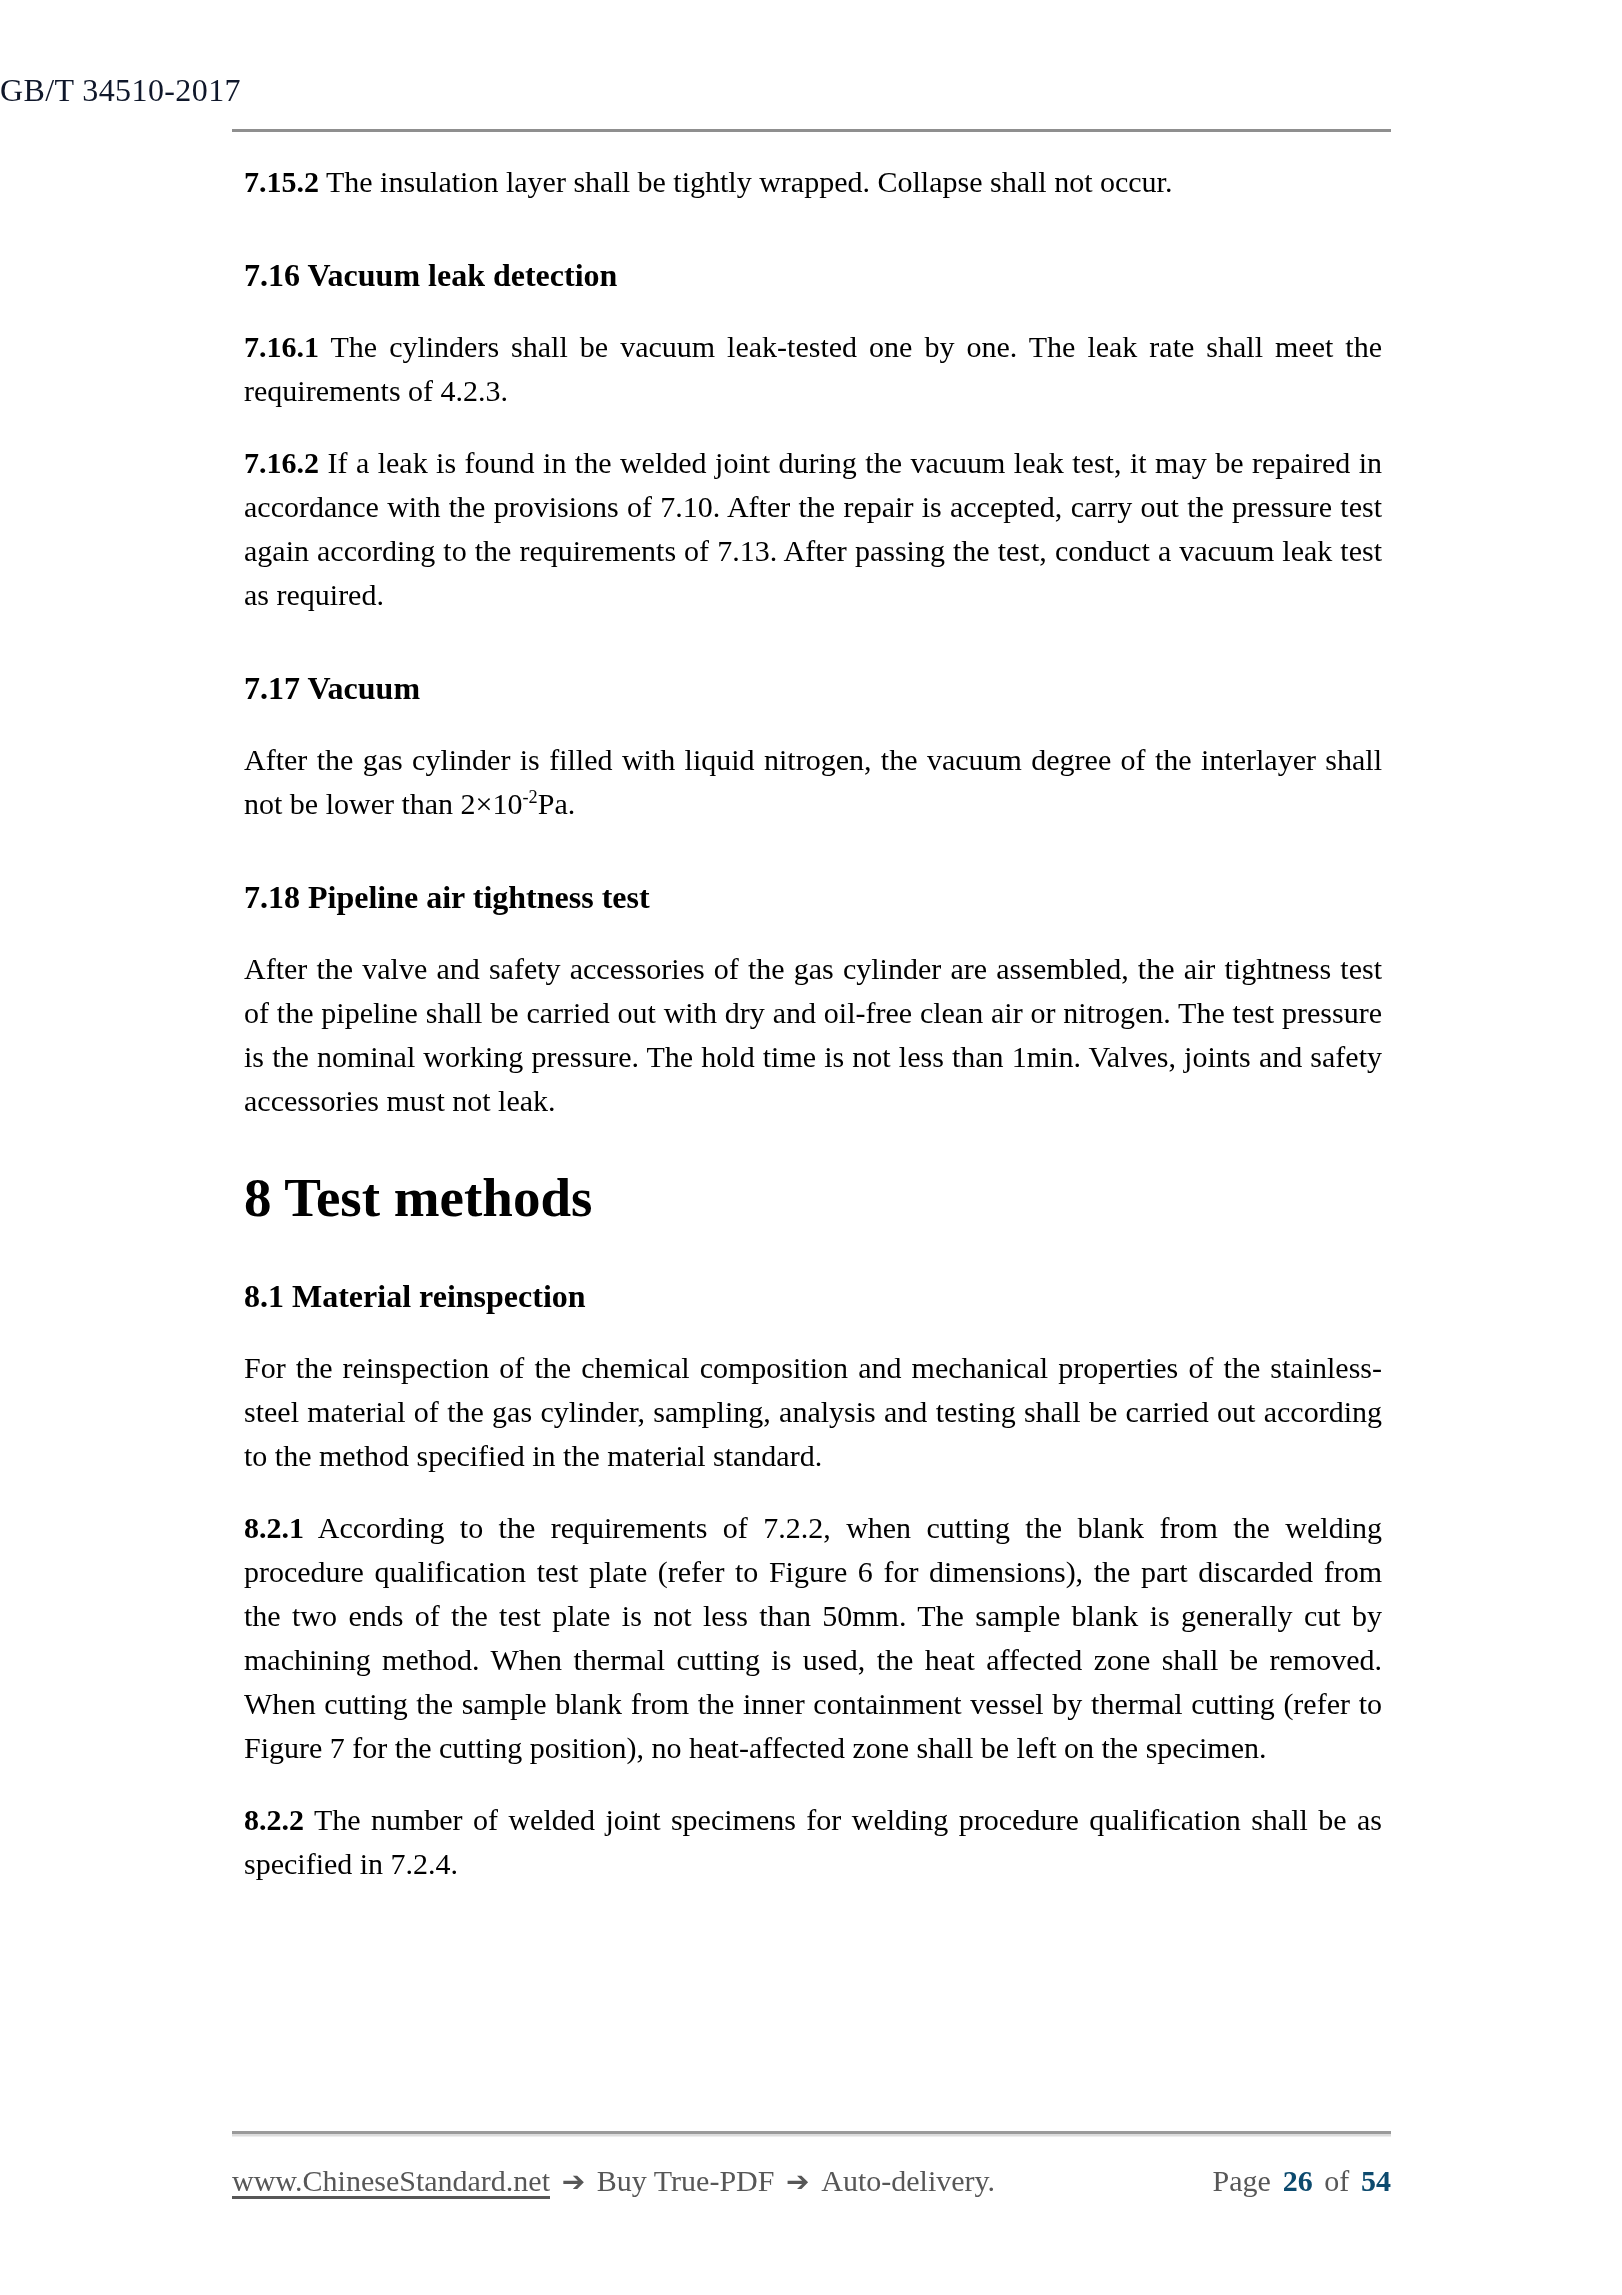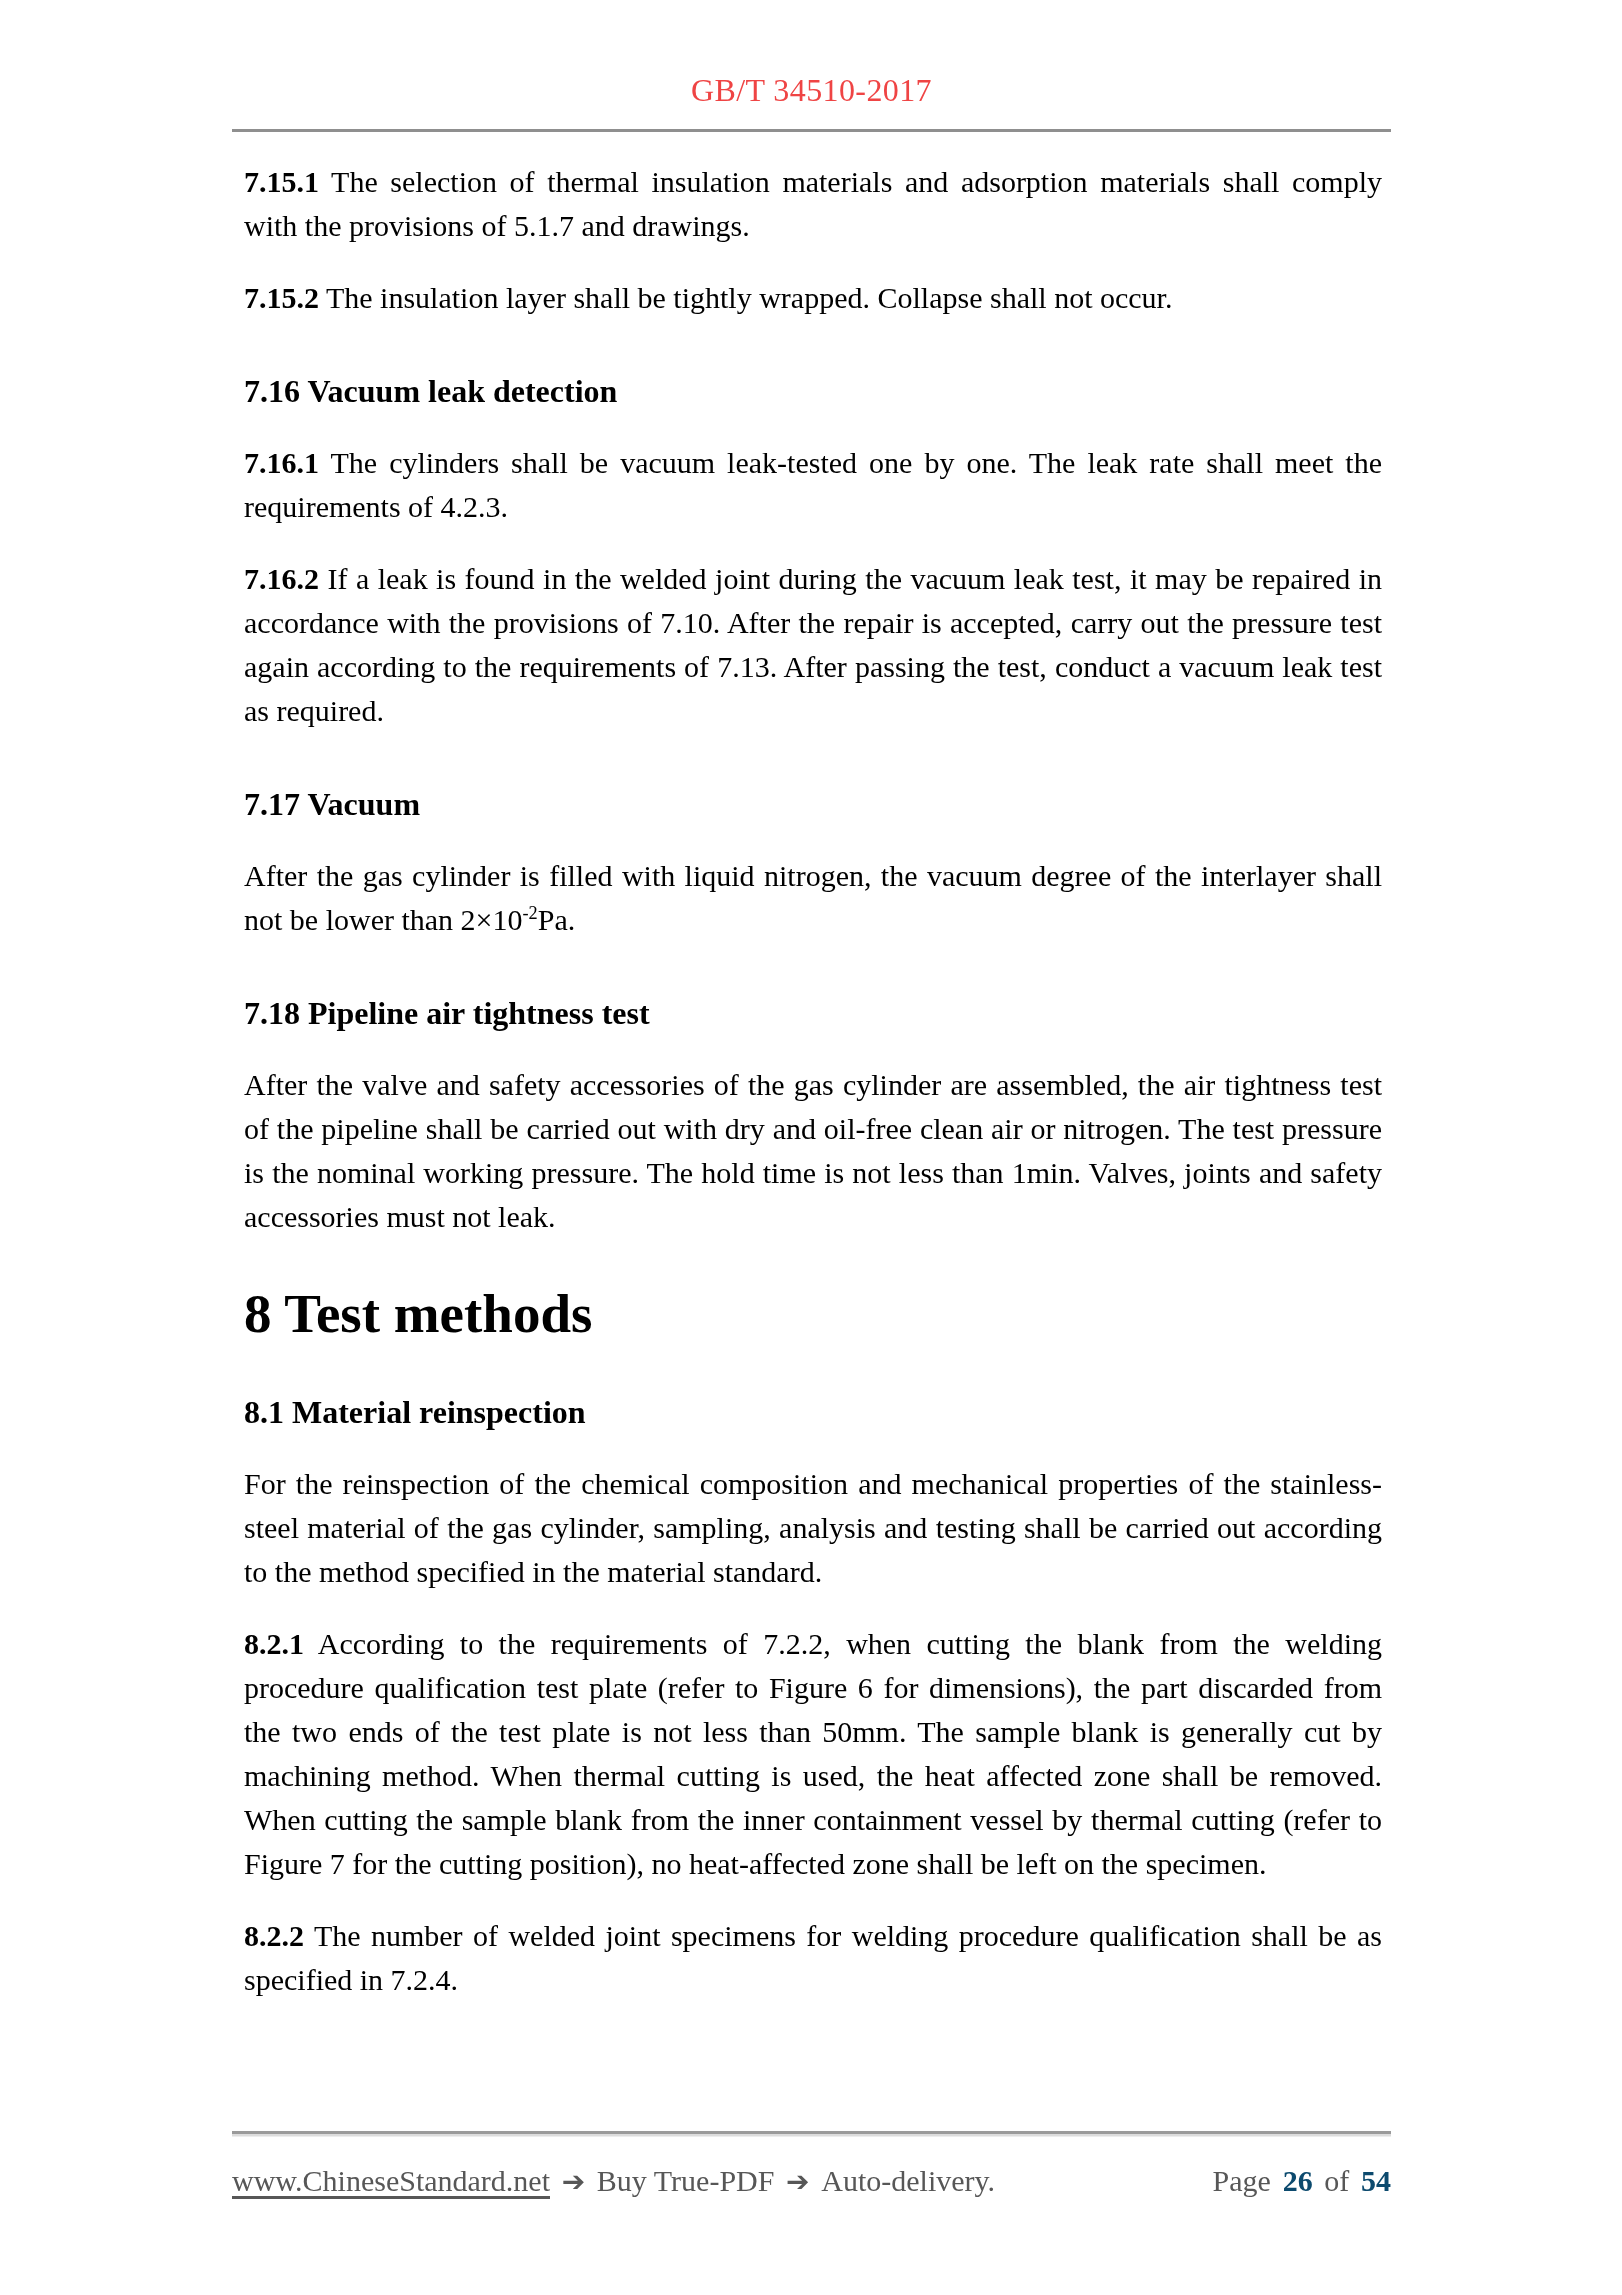--- a/index.html
+++ b/index.html
@@ -12,23 +12,22 @@
   }
   .page {
     position: relative;
     width: 1623px;
     height: 2295px;
     background: #ffffff;
     overflow: hidden;
   }
   .doc-header { padding-top: 72px; }
   .doc-title {
-    text-align: center;
     font-size: 32px;
-    color: #ef4444;
+    color: #0f172a;
     letter-spacing: 0.4px;
   }
   .rule {
     border: none;
     height: 3.3px;
     background: #8f8f8f;
     width: 1159px;
     margin: 20px auto 0 auto;
   }
   .content {
@@ -95,21 +94,20 @@
 
 <div class="page">
 
   <div class="doc-header">
     <div class="doc-title">GB/T 34510-2017</div>
     <hr class="rule">
   </div>
 
   <div class="content">
 
-    <p class="para first"><b class="num">7.15.1</b><span> The selection of thermal insulation materials and adsorption materials shall comply with the provisions of 5.1.7 and drawings.</span></p>
 
     <p class="para"><b class="num">7.15.2</b><span> The insulation layer shall be tightly wrapped. Collapse shall not occur.</span></p>
 
     <div class="subhead">7.16 Vacuum leak detection</div>
 
     <p class="para"><b class="num">7.16.1</b><span> The cylinders shall be vacuum leak-tested one by one. The leak rate shall meet the requirements of 4.2.3.</span></p>
 
     <p class="para"><b class="num">7.16.2</b><span> If a leak is found in the welded joint during the vacuum leak test, it may be repaired in accordance with the provisions of 7.10. After the repair is accepted, carry out the pressure test again according to the requirements of 7.13. After passing the test, conduct a vacuum leak test as required.</span></p>
 
     <div class="subhead">7.17 Vacuum</div>

